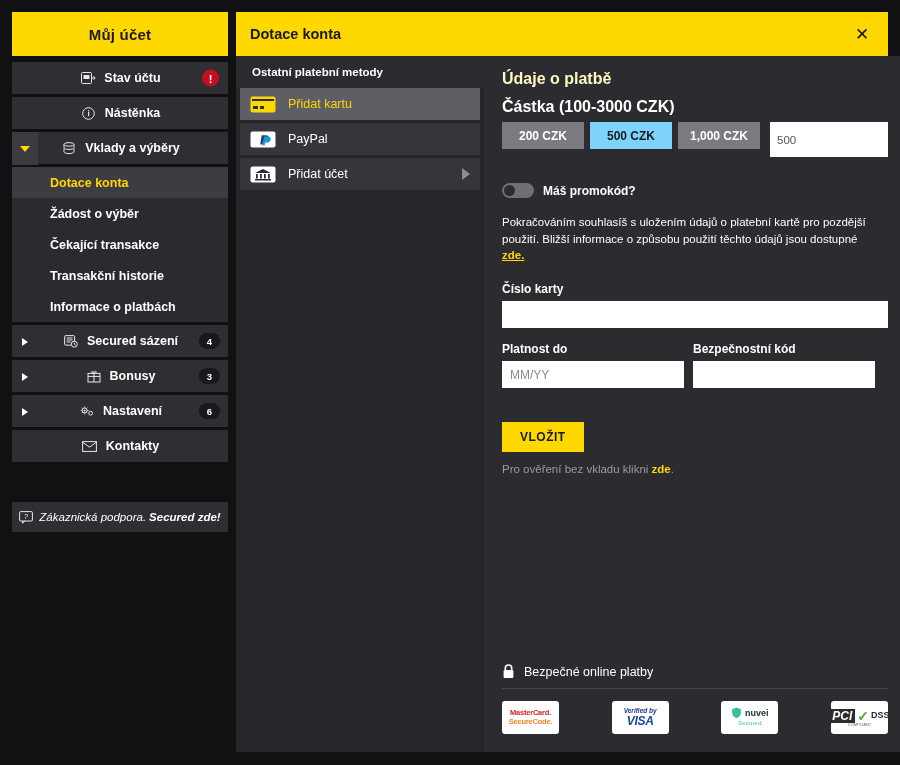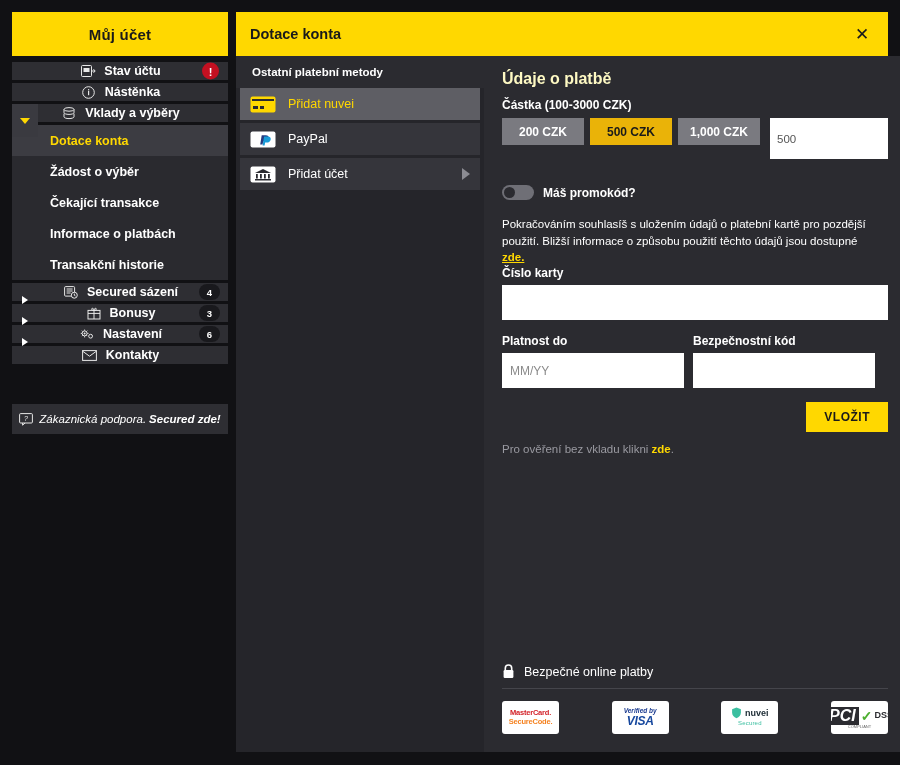--- a/index.html
+++ b/index.html
@@ -18,21 +18,21 @@
   }
   .sidebar-header {
     height: 44px; background: #ffd800;
     color: #1a1a1a; font-size: 15px; font-weight: bold;
     display: flex; align-items: center; justify-content: center;
     letter-spacing: .2px;
   }
   .nav { margin-top: 6px; }
   .nav-row {
     position: relative;
-    height: 18px; background: #2e2e33;
+    height: 32px; background: #2e2e33;
     margin-bottom: 3px;
     display: flex; align-items: center;
     color: #ffffff; font-size: 12.5px; font-weight: bold;
   }
   .nav-row .ico {
     width: 18px; height: 18px;
     display: inline-flex; align-items: center; justify-content: center;
     margin-right: 7px; flex: 0 0 auto;
     color: #e8e8e8;
   }
@@ -149,34 +149,34 @@
   .pay {
     flex: 1; background: #2b2b30;
     padding: 14px 26px 0 18px;
     position: relative;
   }
   .pay-h {
     font-size: 16px; font-weight: bold; color: #fef9c3;
     margin-bottom: 10px;
   }
   .lbl {
-    font-size: 12px; font-weight: bold; color: #ffffff;
+    font-size: 16px; font-weight: bold; color: #ffffff;
     margin-bottom: 6px;
   }
   .amount-row { display: flex; gap: 6px; align-items: stretch; }
   .amt-btn {
     width: 82px; height: 27px;
     background: #7a7a80; color: #ffffff;
     border: none; font-size: 12px; font-weight: bold;
     font-family: "Liberation Sans", sans-serif;
     cursor: pointer;
   }
-  .amt-btn.sel { background: #eab308; color: #1a1a1a; }
+  .amt-btn.sel { background: #7dd3fc; color: #1a1a1a; }
   .amt-input-wrap {
-    width: 118px; height: 41px; background: #ffffff;
+    width: 118px; height: 35px; background: #ffffff;
     display: flex; align-items: center; padding: 0 7px;
     margin-left: 4px;
   }
   .amt-input {
     flex: 1; border: none; outline: none;
     font-size: 11.5px; color: #555; background: transparent;
     font-family: "Liberation Sans", sans-serif;
   }
 
   .promo-row { display: flex; align-items: center; margin: 26px 0 16px 0; }
@@ -187,39 +187,39 @@
   }
   .toggle .knob {
     position: absolute; left: 2px; top: 2px;
     width: 11px; height: 11px; border-radius: 50%;
     background: #2b2b30;
   }
   .promo-lbl { font-size: 12px; font-weight: bold; color: #ffffff; }
 
   .legal {
     font-size: 11.5px; color: #ffffff; line-height: 1.45;
-    max-width: 374px; 
+    max-width: 374px; margin-bottom: 18px;
   }
   .legal a {
     color: #ffd800; font-weight: bold; text-decoration: underline;
   }
   .field-lbl {
     font-size: 12px; font-weight: bold; color: #ffffff; margin-bottom: 5px;
   }
   .txt-input {
-    height: 35px; background: #ffffff; border: none; outline: none;
+    height: 27px; background: #ffffff; border: none; outline: none;
     width: 100%; padding: 0 8px; font-size: 12px; color: #333;
     font-family: "Liberation Sans", sans-serif;
   }
   .txt-input::placeholder { color: #8a8a8a; }
   .two-col { display: flex; gap: 9px; margin-top: 14px; }
   .two-col > div { width: 182px; }
 
   .submit-row {
-    display: flex; justify-content: flex-end; margin-top: 14px;
+    display: flex; justify-content: flex-start; margin-top: 34px;
   }
   .submit-btn {
     background: #ffd800; color: #1a1a1a; border: none;
     padding: 8px 18px; font-size: 12px; font-weight: bold;
     letter-spacing: .5px; cursor: pointer;
     font-family: "Liberation Sans", sans-serif;
   }
   .verify-note {
     margin-top: 11px; font-size: 11.5px; color: #9a9aa1;
   }
@@ -246,21 +246,21 @@
   }
   .mc1 { font-size: 7.5px; font-weight: bold; color: #d3232a; line-height: 1.15; letter-spacing: -.2px;}
   .mc2 { font-size: 7.5px; font-weight: bold; color: #f58220; line-height: 1.15; letter-spacing: -.2px;}
   .vb1 { font-size: 6.5px; font-style: italic; font-weight: bold; color: #1a3a8f; line-height: 1; }
   .vb2 { font-size: 12px; font-weight: bold; font-style: italic; color: #17489e; line-height: 1; letter-spacing: -.3px; }
   .nv-row { display: flex; align-items: center; gap: 3px; }
   .nv-txt { font-size: 9px; font-weight: bold; color: #1b2a33; line-height: 1; }
   .nv-sub { font-size: 6px; color: #3bbfa0; line-height: 1.4; letter-spacing: .2px;}
   .pci-row { display: flex; align-items: center; gap: 2px; }
   .pci-b {
-    background: #2b2b30; color: #fff; font-size: 16px; font-weight: bold;
+    background: #2b2b30; color: #fff; font-size: 12px; font-weight: bold;
     font-style: italic; padding: 1px 3px; line-height: 1;
   }
   .pci-d { font-size: 9px; font-weight: bold; color: #2b2b30; line-height: 1; }
   .pci-s { font-size: 4px; color: #666; line-height: 1; }
   .check { color: #4caf2f; font-size: 14px; font-weight: bold; line-height: 1; }
   svg { display: block; }
 </style>
 </head>
 <body>
 
@@ -321,24 +321,24 @@
         <div class="sub-row active">
           <span>Dotace konta</span>
         </div>
         <div class="sub-row">
           <span>Žádost o výběr</span>
         </div>
         <div class="sub-row">
           <span>Čekající transakce</span>
         </div>
         <div class="sub-row">
+          <span>Transakční historie</span>
+        </div>
+        <div class="sub-row">
           <span>Informace o platbách</span>
-        </div>
-        <div class="sub-row">
-          <span>Transakční historie</span>
         </div>
       </div>
 
       <div class="nav-row">
         <div class="caret-box">
             <span class="caret-right"></span>
           </div>
         <div class="nav-center">
           <span class="ico">
             <svg width="14" height="13" viewBox="0 0 14 13">
@@ -429,21 +429,21 @@
 
         <div class="method-row active">
           <span class="m-ico">
             <svg width="26" height="17" viewBox="0 0 26 17">
                 <rect x=".5" y=".5" width="25" height="16" rx="2" fill="#ffd800"></rect>
                 <rect x="2" y="3" width="22" height="2" fill="#2b2b30"></rect>
                 <rect x="3" y="10" width="5" height="3" fill="#2b2b30"></rect>
                 <rect x="10" y="10" width="4" height="3" fill="#2b2b30"></rect>
               </svg>
           </span>
-          <span>Přidat nuvei</span>
+          <span>Přidat kartu</span>
         </div>
 
         <div class="method-row">
           <span class="m-ico">
             <svg width="26" height="17" viewBox="0 0 26 17">
                 <rect x=".5" y=".5" width="25" height="16" rx="2" fill="#ffffff"></rect>
                 <path d="M10.2 13.4l1.5-9.2h4c2.2 0 3.3 1.2 3 3.1-.3 2-1.8 3.1-4 3.1h-1.6l-.5 3z" fill="#253b80"></path>
                 <path d="M12.6 14.6l1.5-9.2h3.6c2.2 0 3.3 1.2 3 3.1-.3 2-1.8 3.1-4 3.1h-1.6l-.5 3z" fill="#179bd7"></path>
               </svg>
           </span>

